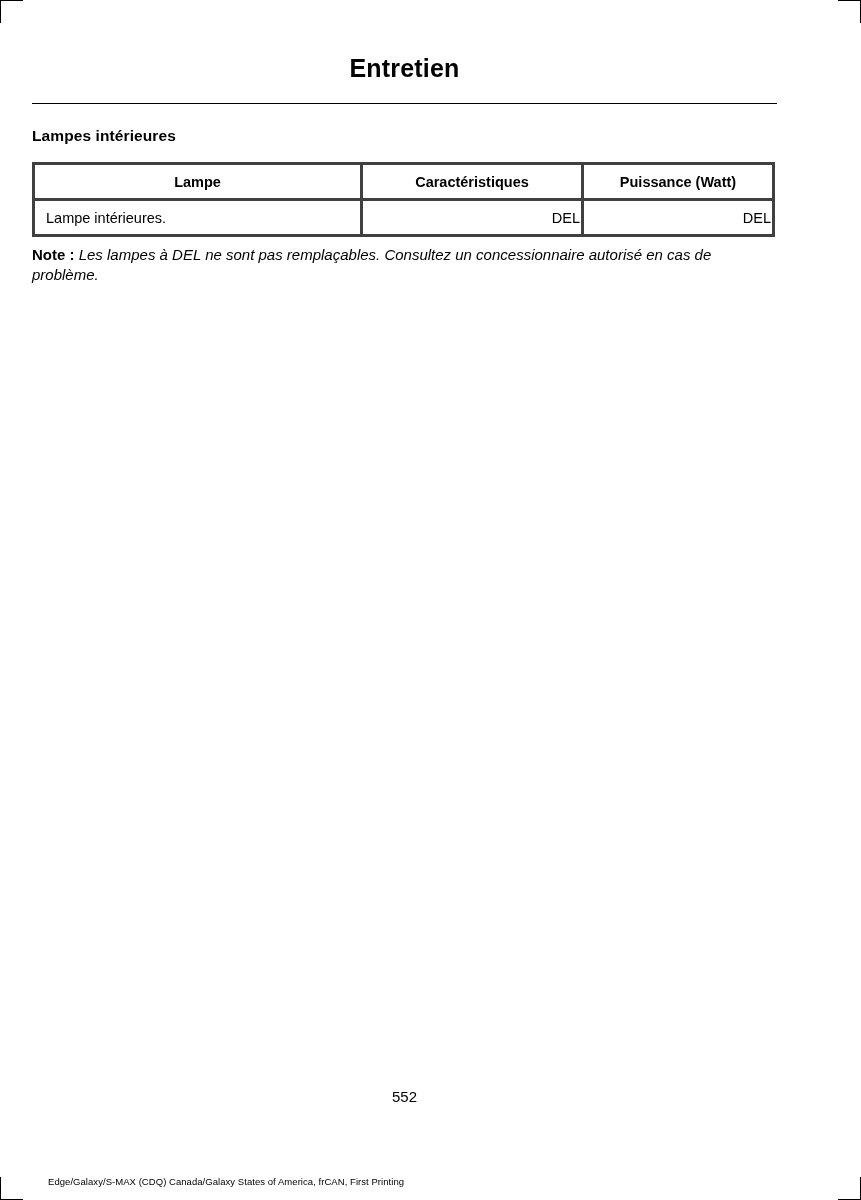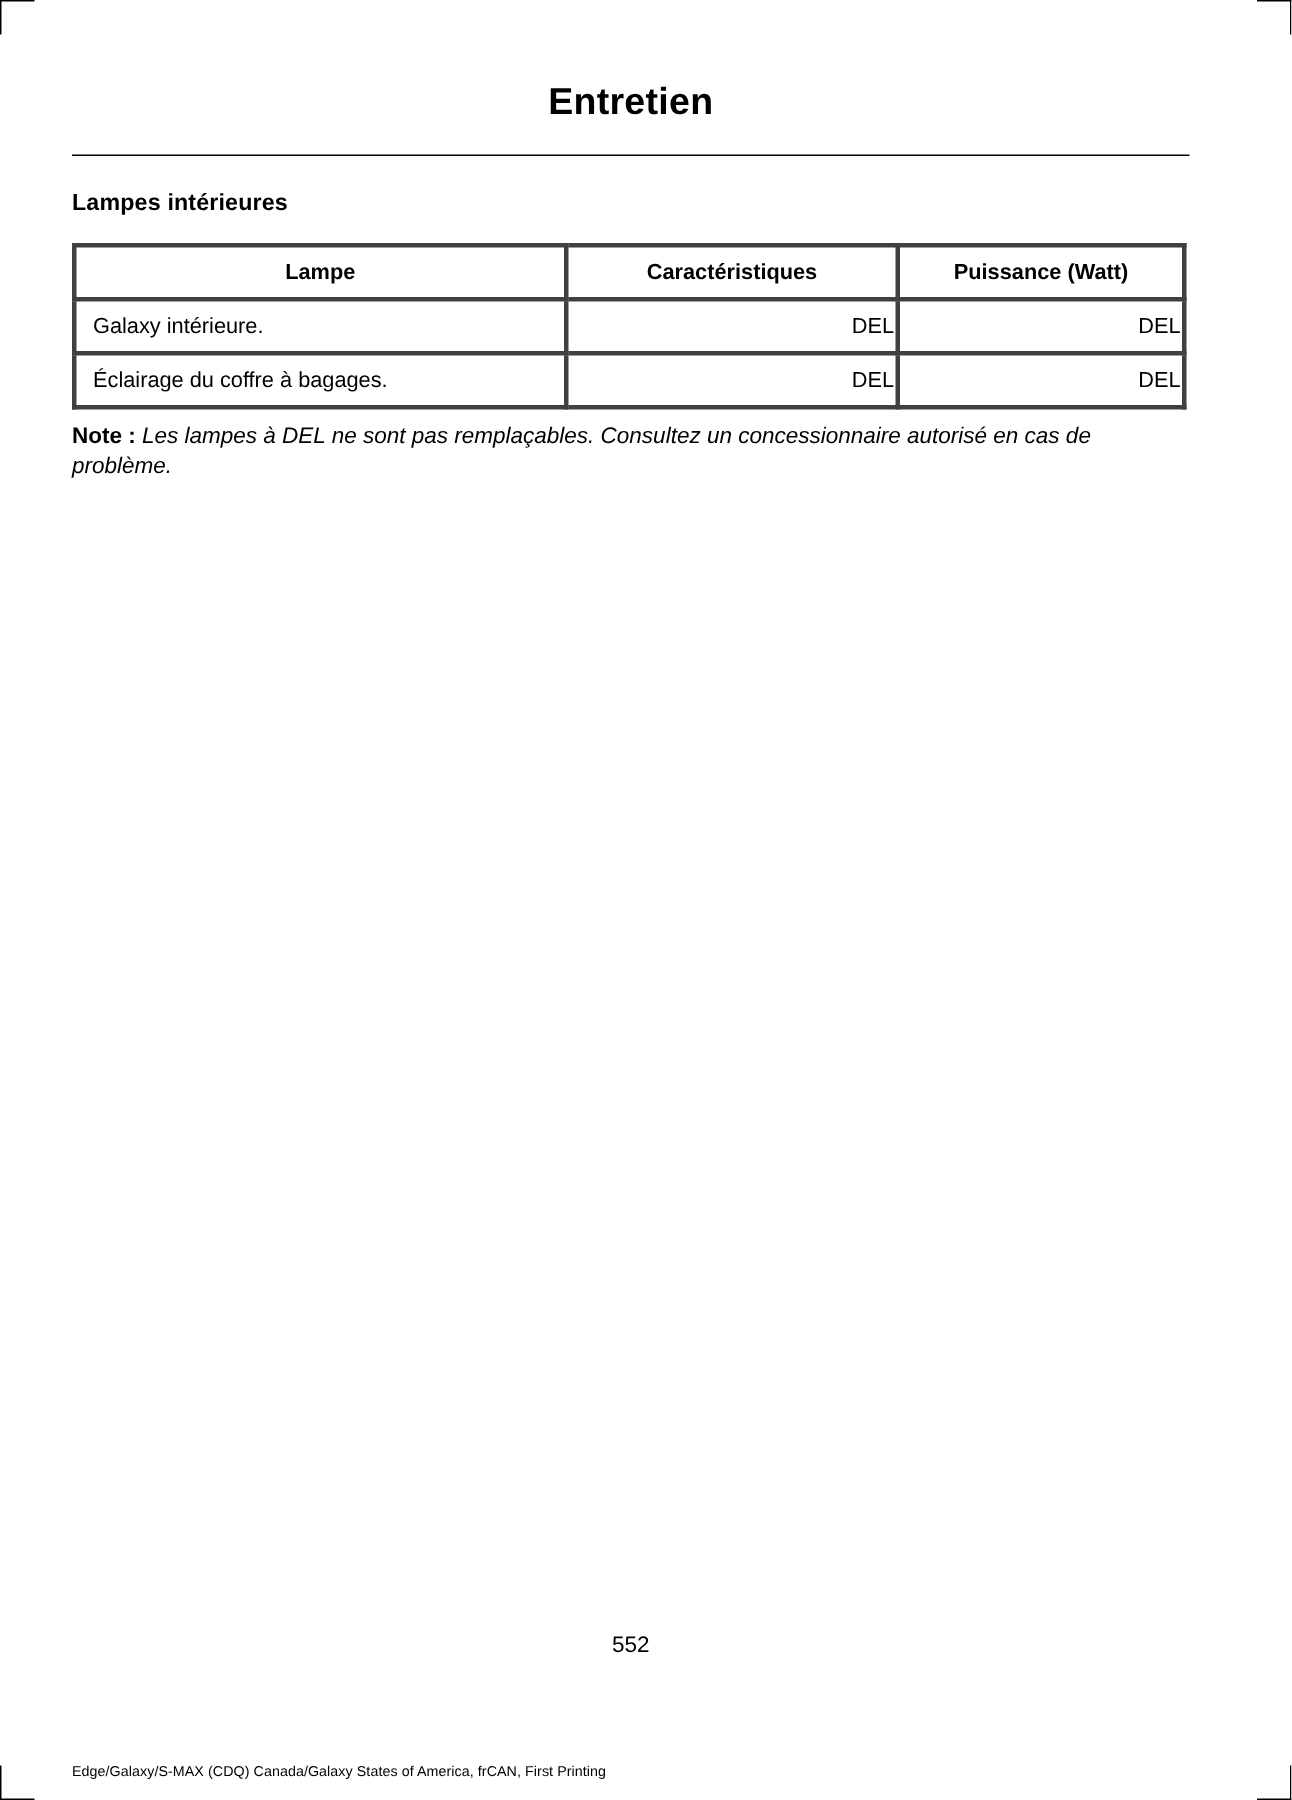--- a/index.html
+++ b/index.html
@@ -49,21 +49,21 @@
     right: 0px;
     bottom: 0px;
     width: 22px;
     height: 22px;
     border-right: 1.5px solid #000;
     border-bottom: 1.5px solid #000;
   }
 
   .page {
     position: absolute;
-    left: 48px;
+    left: 32px;
     top: 0;
     width: 745px;
     height: 1200px;
   }
 
   .chapter-title {
     text-align: center;
     font-size: 25px;
     font-weight: bold;
     letter-spacing: 0.2px;
@@ -169,26 +169,21 @@
     </colgroup>
     <thead>
       <tr>
         <th>Lampe</th>
         <th>Caractéristiques</th>
         <th>Puissance (Watt)</th>
       </tr>
     </thead>
     <tbody>
       <tr>
-        <td class="cell-name">Galaxy intérieure.</td>
-        <td class="cell-center">DEL</td>
-        <td class="cell-center">DEL</td>
-      </tr>
-      <tr>
-        <td class="cell-name">Éclairage du coffre à bagages.</td>
+        <td class="cell-name">Lampe intérieures.</td>
         <td class="cell-center">DEL</td>
         <td class="cell-center">DEL</td>
       </tr>
     </tbody>
   </table>
 
   <div class="note-block">
     <span class="note-label">Note :</span>
     <span class="note-text">Les lampes à DEL ne sont pas remplaçables. Consultez un concessionnaire autorisé en cas de problème.</span>
   </div>

